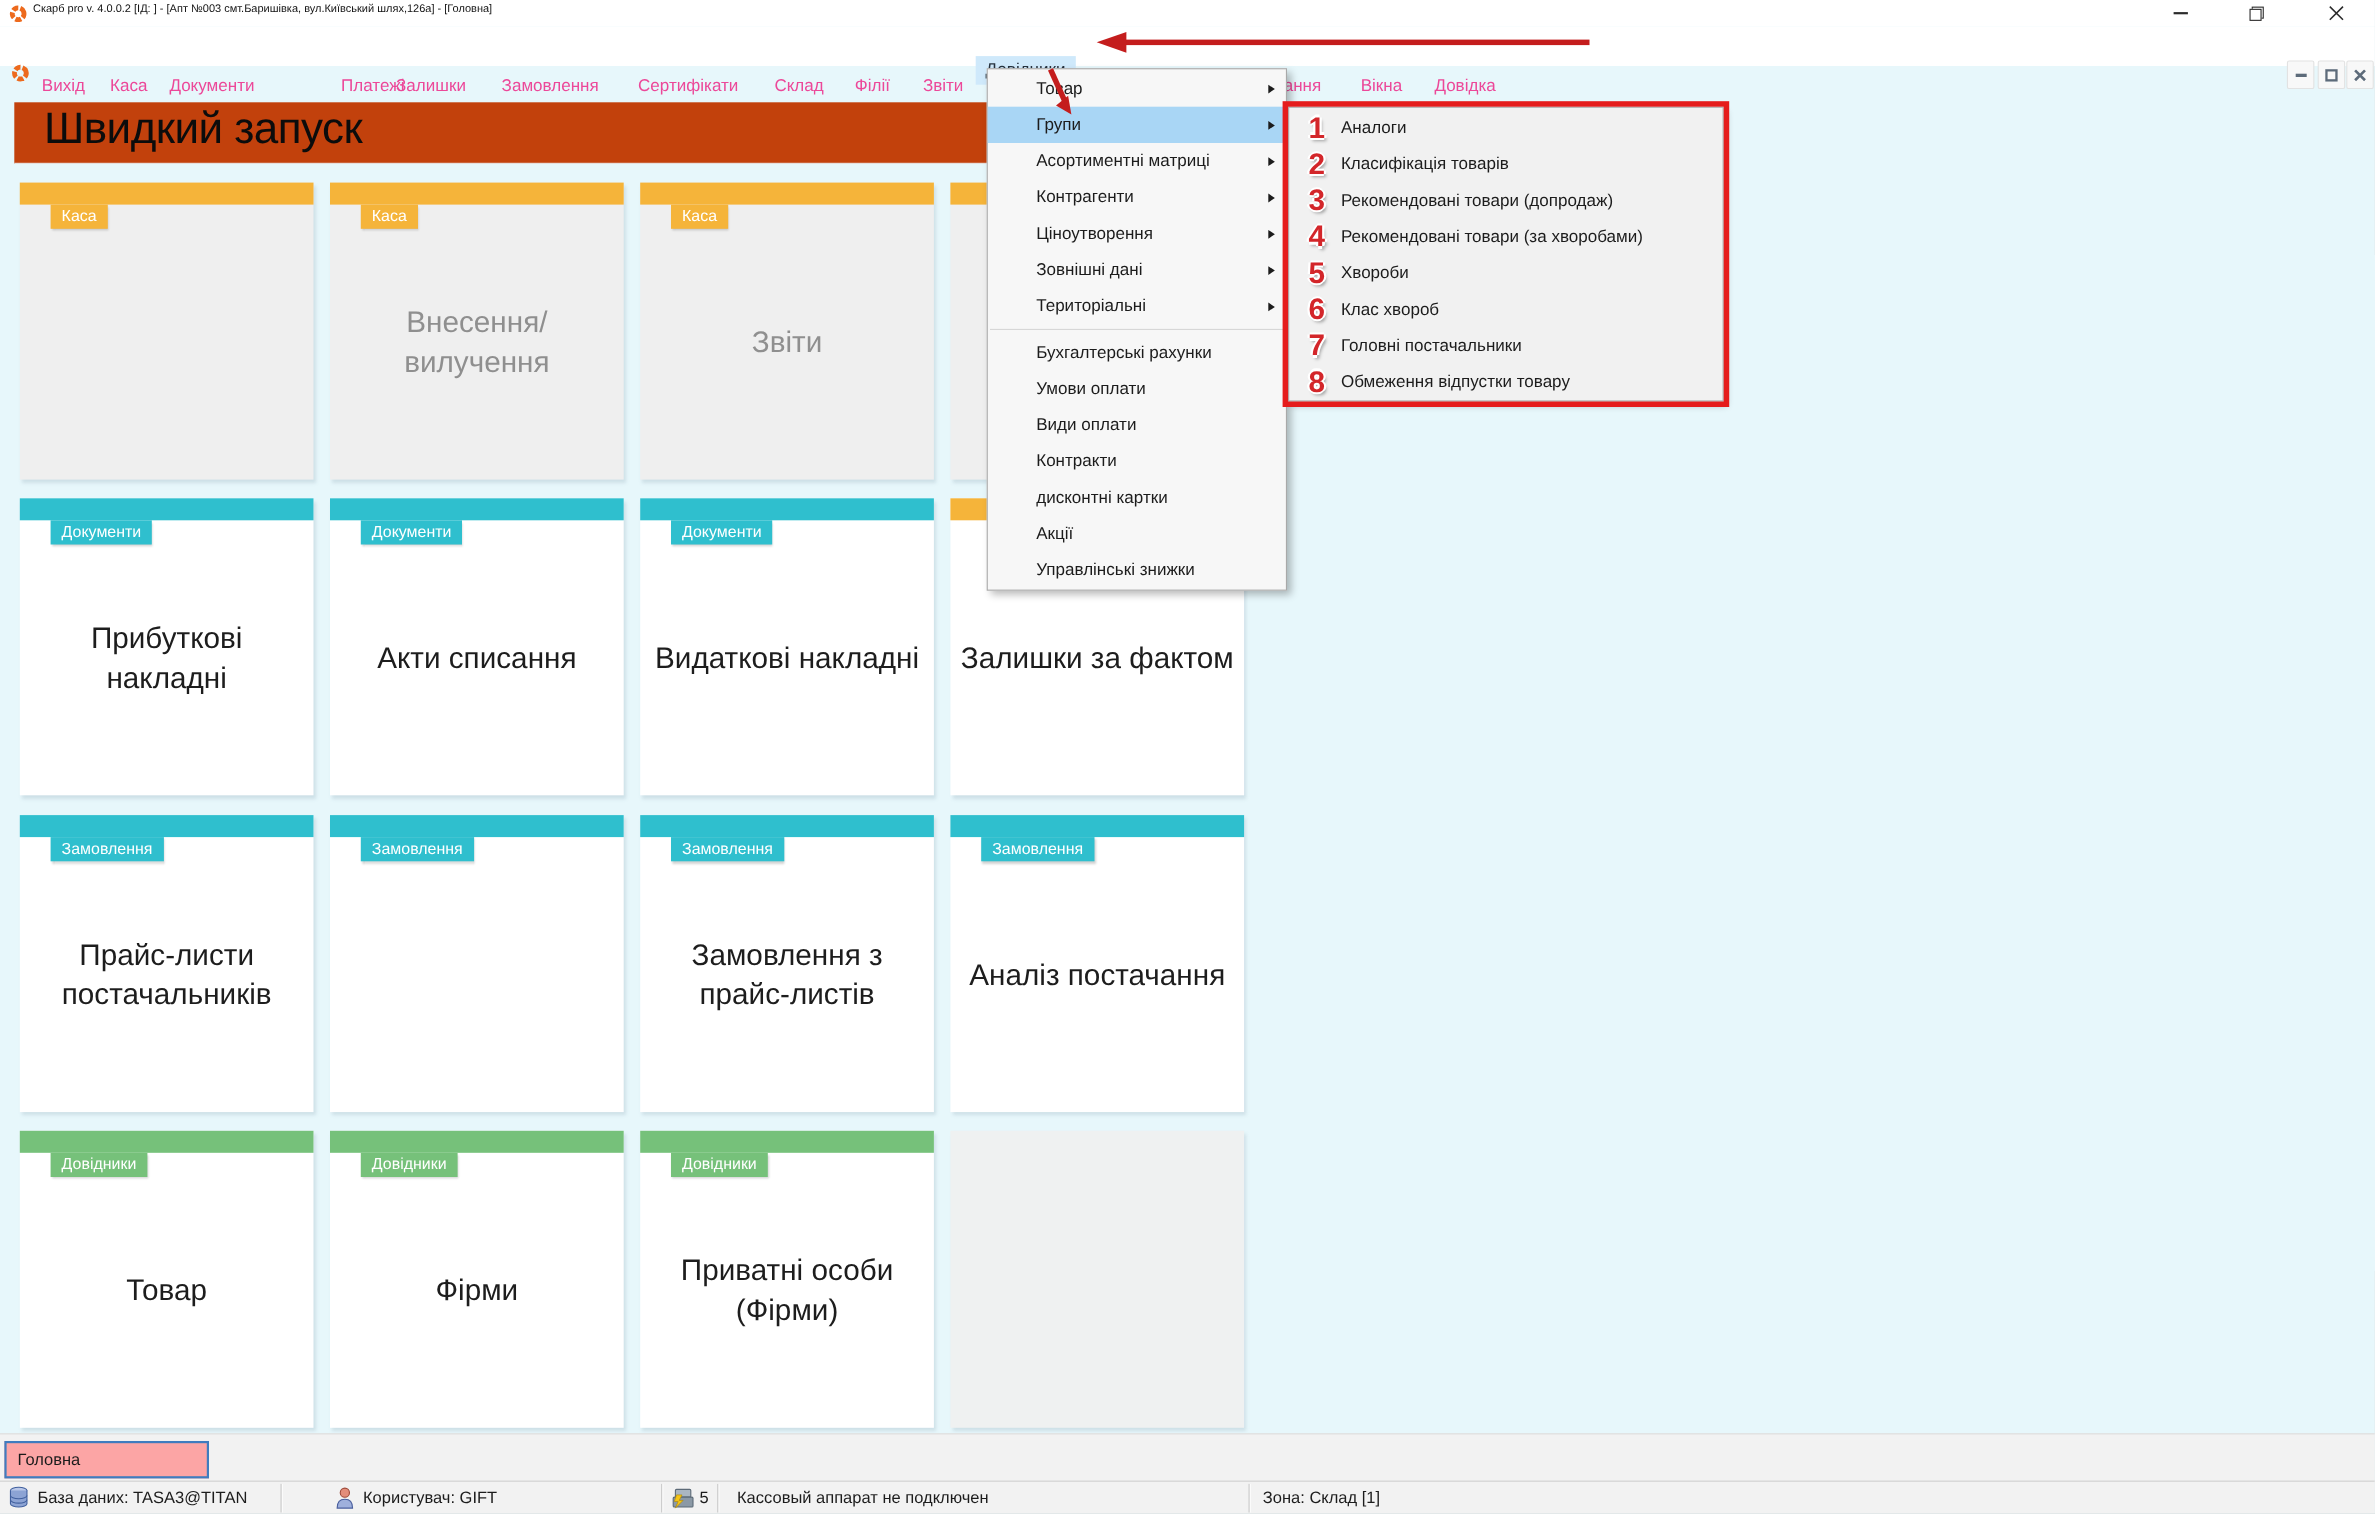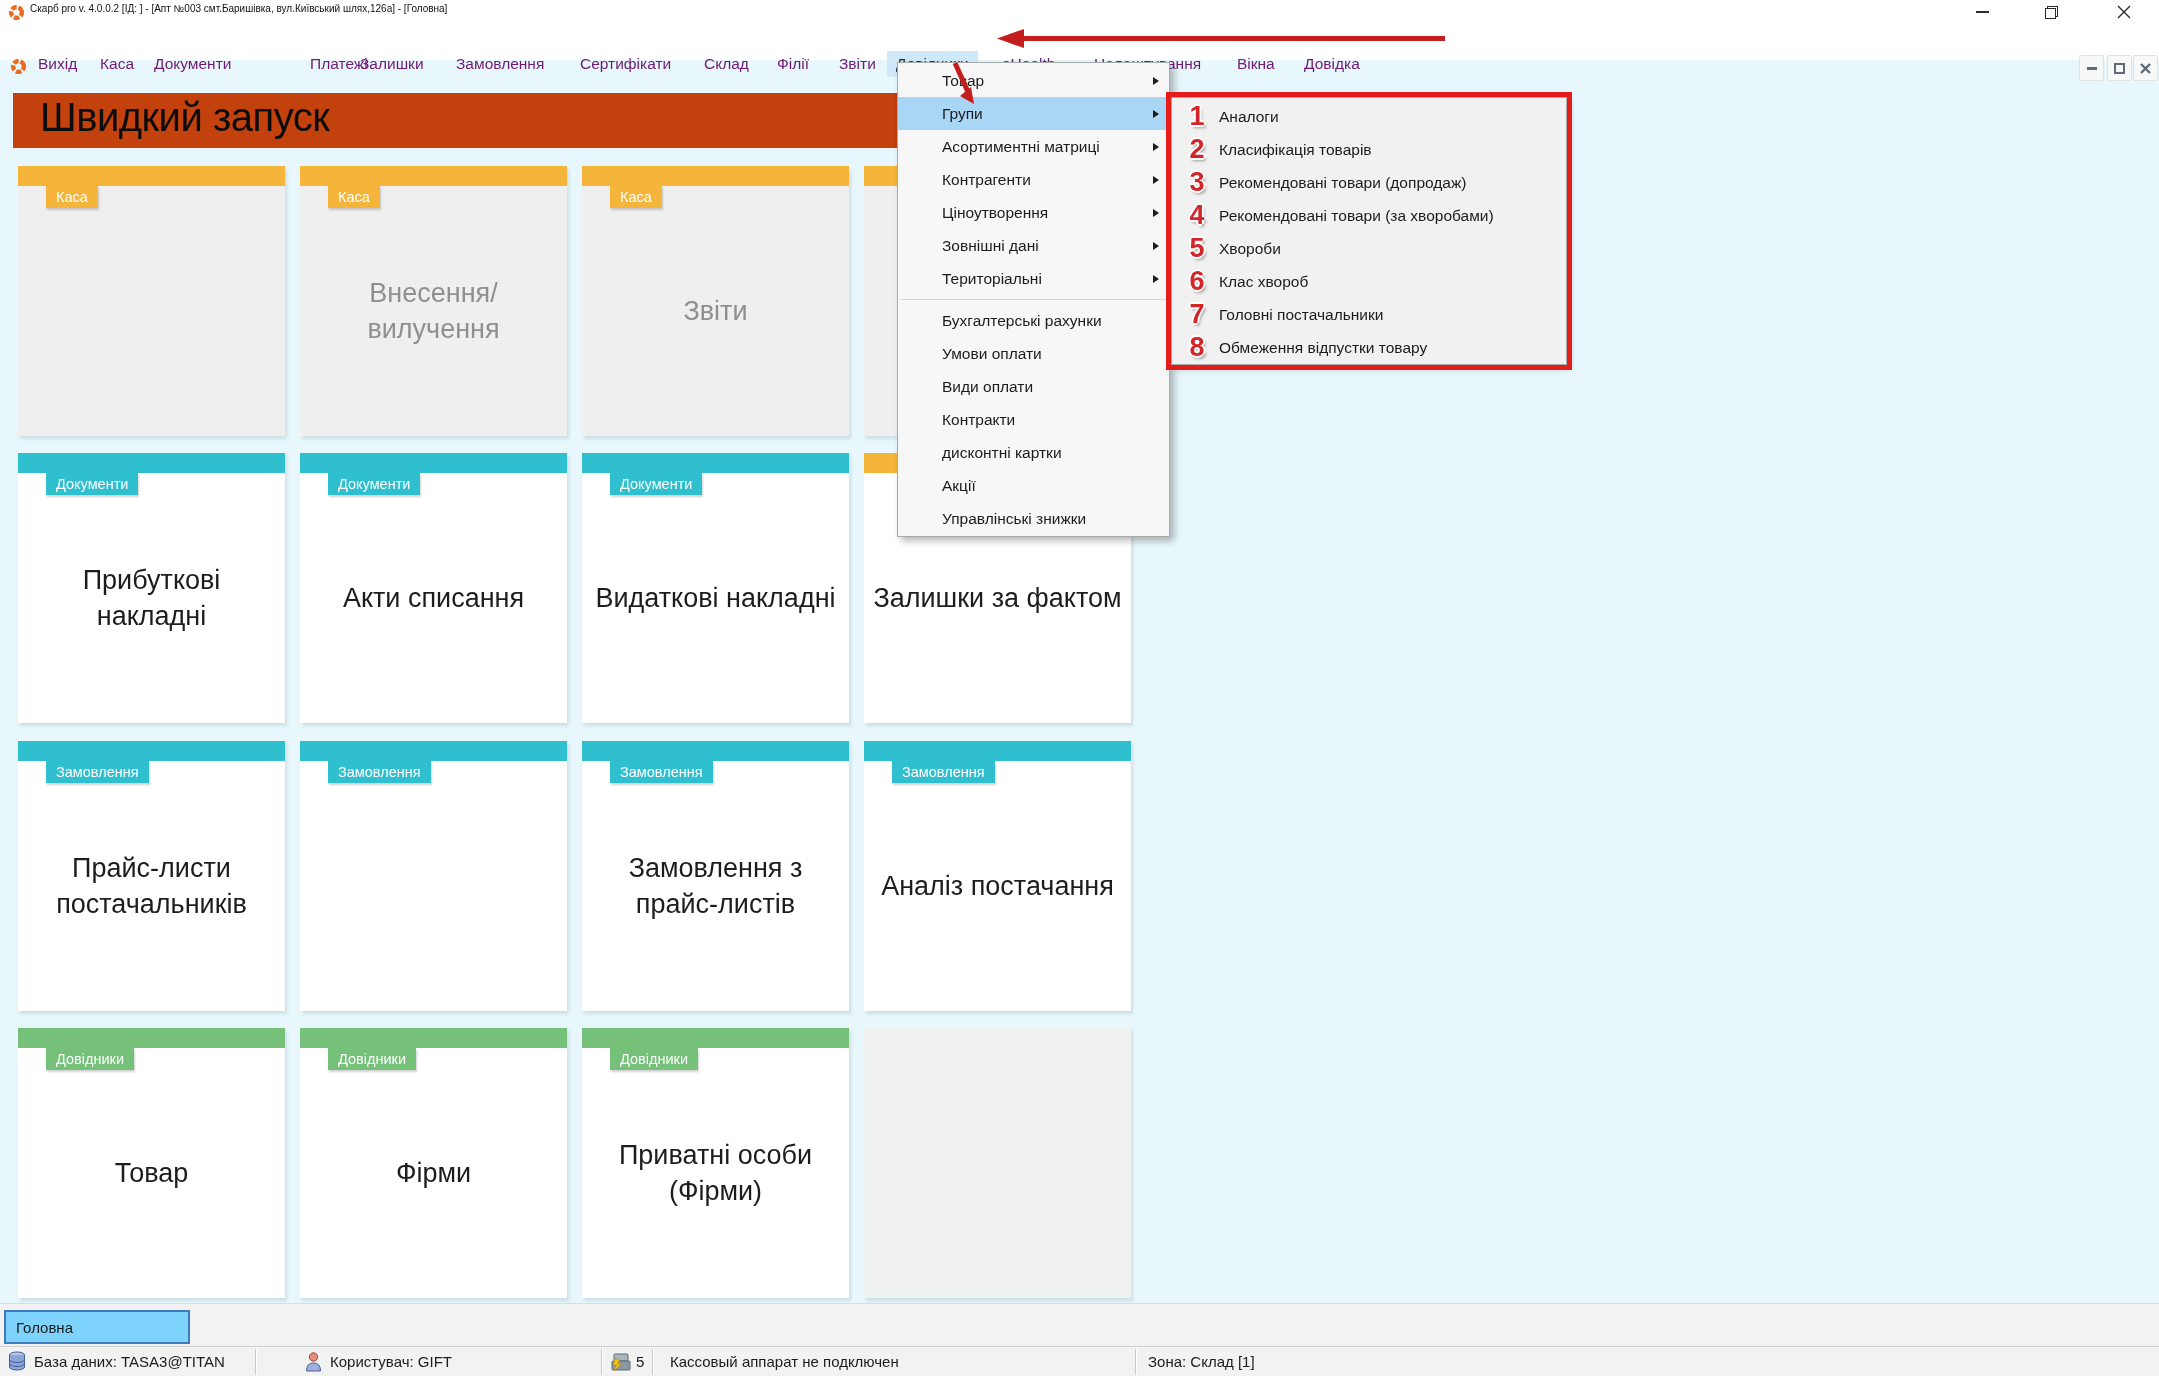--- a/index.html
+++ b/index.html
@@ -12,21 +12,21 @@
   .titlebar{position:absolute;left:0;top:0;width:2159px;height:24px;background:#ffffff;}
   .titlebar .app-title{position:absolute;left:30px;top:3px;font-size:10px;color:#121212;white-space:nowrap;}
   .logo{position:absolute;width:17px;height:17px;}
   .win-btn{position:absolute;top:0;width:46px;height:24px;display:flex;align-items:center;justify-content:center;}
   .min-glyph{width:13px;height:0;border-bottom:2px solid #2b2b2b;}
   .restore-glyph{position:relative;width:13px;height:13px;}
   .restore-glyph .sq-a{position:absolute;right:0;top:0;width:9px;height:9px;border:1.5px solid #2b2b2b;}
   .restore-glyph .sq-b{position:absolute;left:0;bottom:0;width:9px;height:9px;border:1.5px solid #2b2b2b;background:#ffffff;}
   
   .menubar{position:absolute;left:0;top:24px;width:2159px;height:36px;background:#ffffff;}
-  .menu-item{position:absolute;top:31px;font-size:15.5px;color:#701a75;white-space:nowrap;cursor:default;}
+  .menu-item{position:absolute;top:46px;font-size:15.5px;color:#ec4899;white-space:nowrap;cursor:default;}
   .menu-item.active{top:27px;padding:4px 9px;background:#cfe9fb;color:#26323e;}
   .child-btn{position:absolute;top:31px;width:25px;height:26px;background:#f8f8f8;border:1px solid #e2e2e2;
     border-radius:2px;display:flex;align-items:center;justify-content:center;box-sizing:border-box;}
   .c-min{width:10px;height:0;border-bottom:3px solid #5d6b7a;}
   .c-restore{position:relative;width:11px;height:11px;}
   .c-restore .sq-a{position:absolute;right:0;top:0;width:7px;height:7px;border:2px solid #5d6b7a;}
   .c-restore .sq-b{position:absolute;left:0;bottom:0;width:7px;height:7px;border:2px solid #5d6b7a;background:#f8f8f8;}
   
   .panel-header{position:absolute;left:13px;top:93px;width:1118px;height:55px;background:#c2410c;border-bottom:1px solid #e9eff2;}
   .panel-title{position:absolute;left:27px;top:2px;font-size:40px;color:#0c0c0c;letter-spacing:-0.5px;}
@@ -56,21 +56,21 @@
   .submenu{position:absolute;left:1171px;top:97px;width:396px;height:268px;box-sizing:border-box;background:#f1f1f1;
     border:1px solid #ababab;box-shadow:3px 4px 6px rgba(0,0,0,.22);padding-top:2px;z-index:29;}
   .sm-item{height:33px;display:flex;align-items:center;cursor:default;}
   .sm-num{width:30px;margin-left:10px;text-align:center;font-size:27px;font-weight:800;color:#d3262a;
     text-shadow:-2px 0 0 #fff,2px 0 0 #fff,0 -2px 0 #fff,0 2px 0 #fff,2px 3px 3px rgba(0,0,0,.35);}
   .sm-label{margin-left:7px;font-size:15.5px;color:#1c1c1c;}
   
   .anno-svg{position:absolute;left:0;top:0;width:2159px;height:1376px;pointer-events:none;z-index:40;}
   
   .tabstrip{position:absolute;left:0;top:1303px;width:2159px;height:43px;background:#f2f2f2;border-top:1px solid #dcdcdc;}
-  .home-tab{position:absolute;left:4px;top:6px;width:186px;height:34px;box-sizing:border-box;background:#7dd3fc;
+  .home-tab{position:absolute;left:4px;top:6px;width:186px;height:34px;box-sizing:border-box;background:#fca5a5;
     border:2px solid #3f7cbf;display:flex;align-items:center;padding-left:10px;font-size:15px;color:#1b1b1b;}
   .statusbar{position:absolute;left:0;top:1346px;width:2159px;height:30px;background:#f2f2f2;border-top:1px solid #cfcfcf;}
   .sb-text{position:absolute;top:6px;font-size:15px;color:#1c1c1c;white-space:nowrap;}
   .sb-sep{position:absolute;top:2px;width:1px;height:26px;background:#c9c9c9;box-shadow:1px 0 0 #ffffff;}
   .sb-icon{position:absolute;top:4px;}
 </style>
 </head>
 <body>
 
 <div id="screen">

